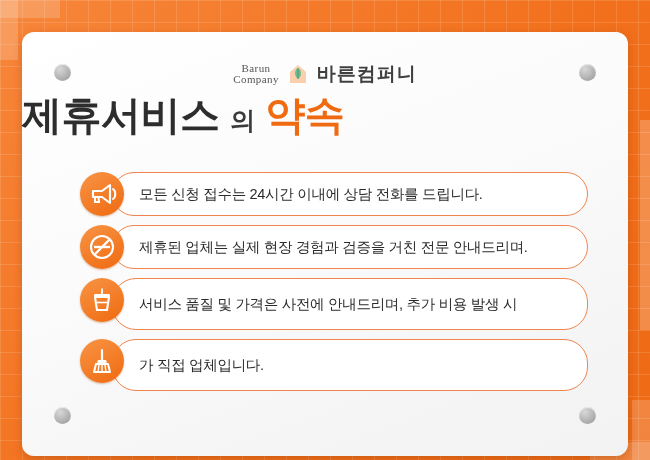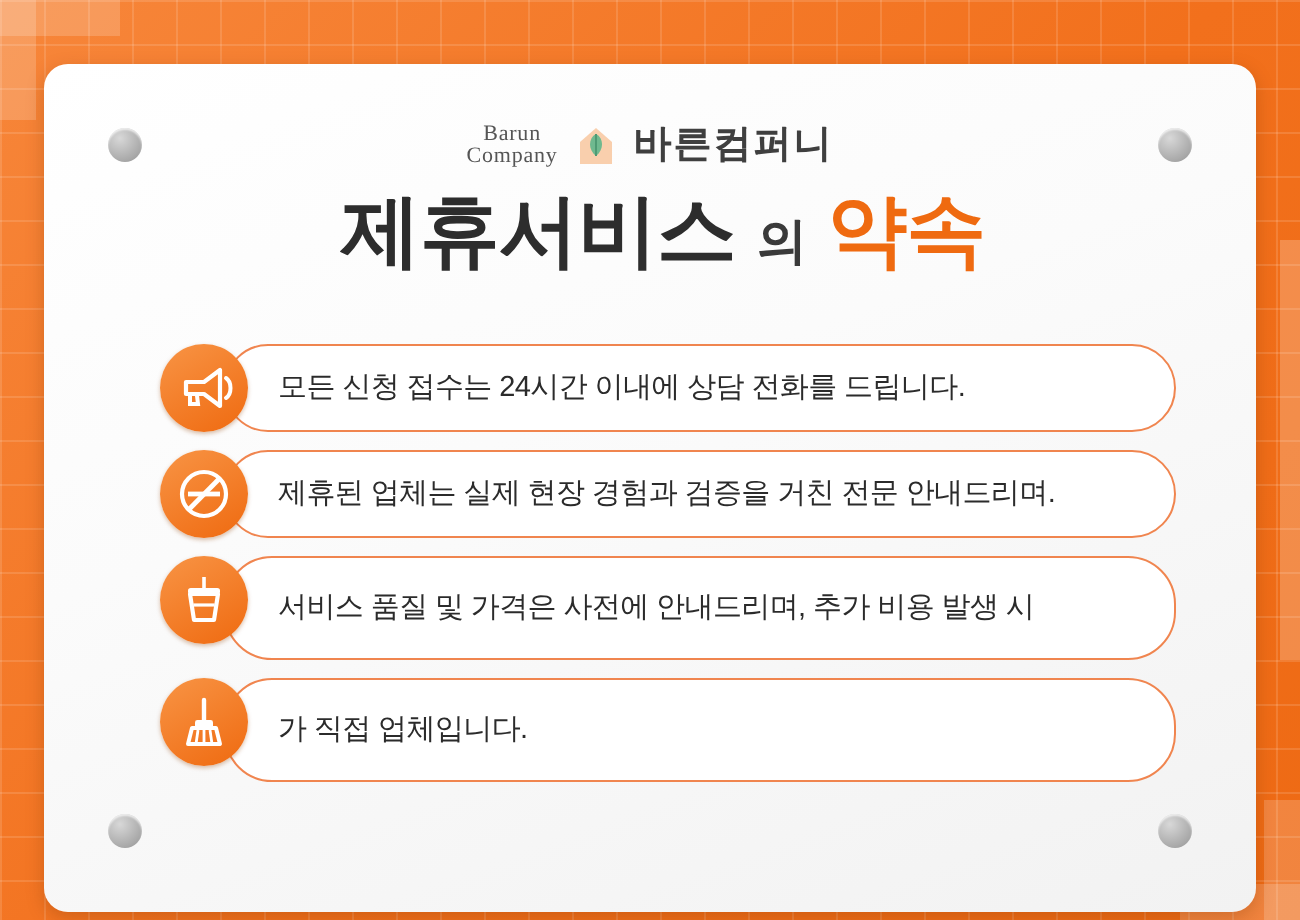--- a/index.html
+++ b/index.html
@@ -99,27 +99,25 @@
     font-weight: bold;
     color: #3f3f3f;
     letter-spacing: 1px;
   }
 
   .title {
     position: absolute;
     top: 56px;
     left: 0;
     right: 0;
-    text-align: center;
     font-size: 40px;
     font-weight: bold;
     color: #2f2f2f;
     letter-spacing: -0.5px;
     white-space: nowrap;
-    padding-left: 13px;
   }
   .title .t-main { color: #2d2d2d; }
   .title .t-small {
     font-size: 25px;
     color: #3a3a3a;
     font-weight: bold;
   }
   .title .t-accent { color: #ef6a10; }
 
   .list {

